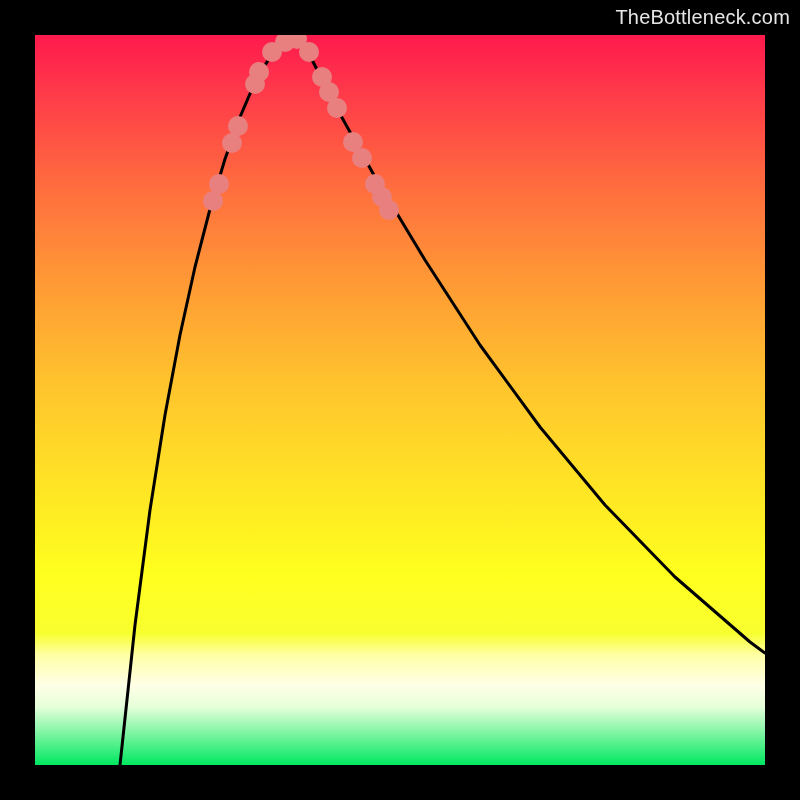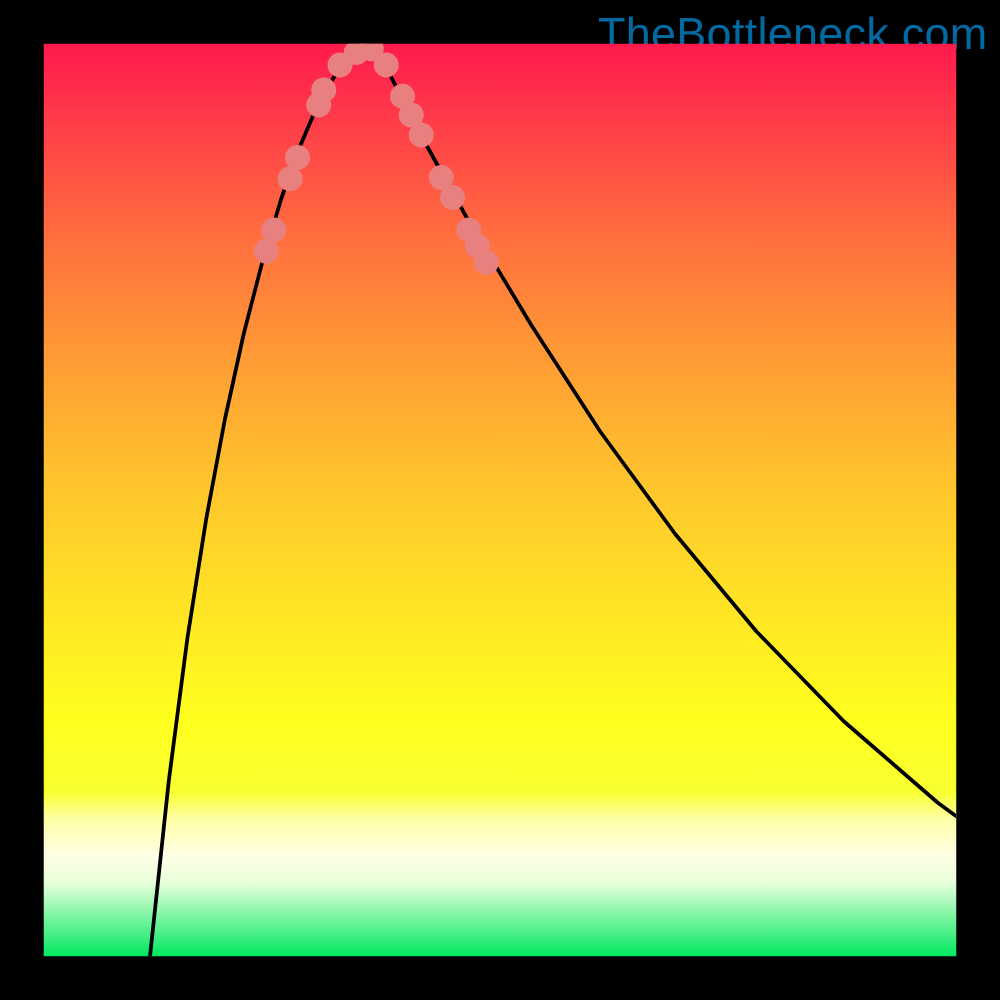--- a/index.html
+++ b/index.html
@@ -37,22 +37,22 @@
       #ffffa8 85%,
       #ffffe6 89%,
       #e6ffda 92%,
       #00e860 100%
     );
   }
   .watermark {
     position: absolute;
     top: 6px;
     right: 10px;
-    color: #0369a1;
-    font-size: 36px;
+    color: #e5e5e5;
+    font-size: 20px;
     font-weight: 500;
     letter-spacing: 0.2px;
     user-select: none;
   }
   svg.curves {
     position: absolute;
     left: 0;
     top: 0;
     width: 730px;
     height: 730px;

